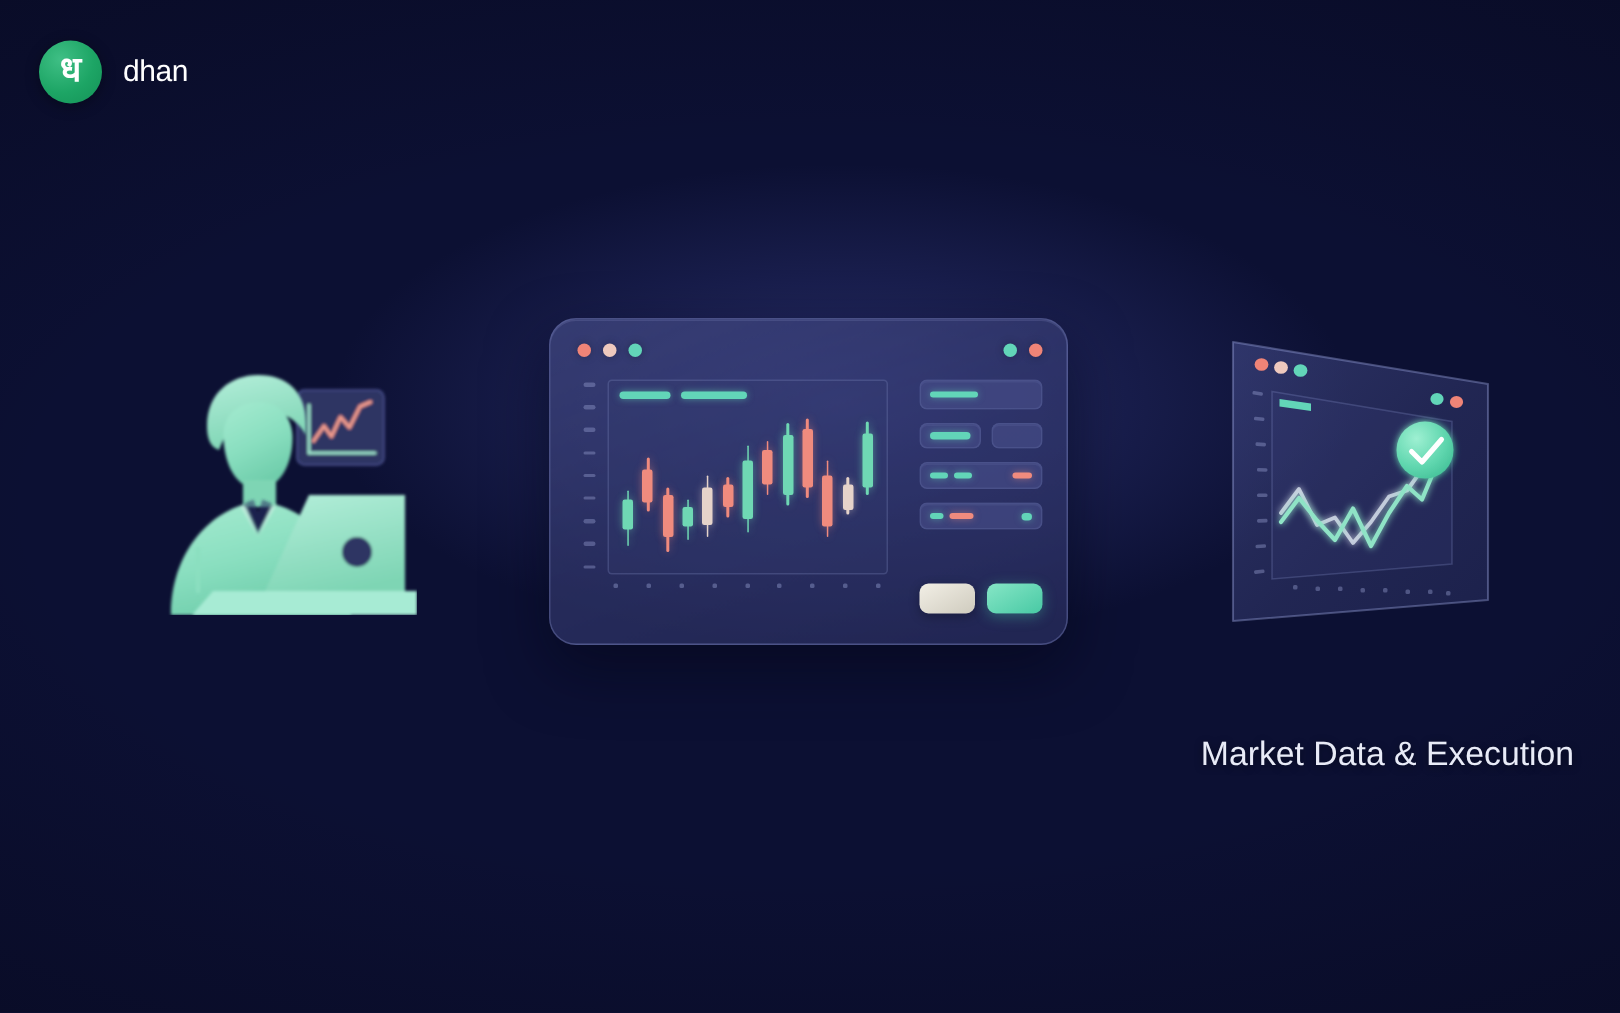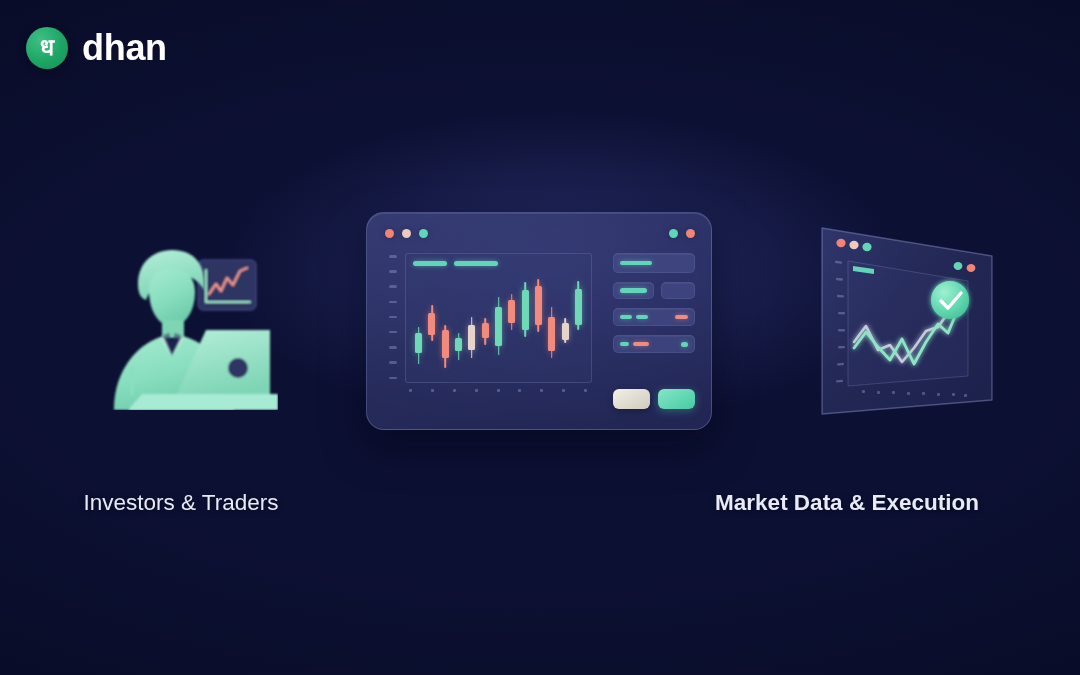--- a/index.html
+++ b/index.html
@@ -57,22 +57,22 @@
   .brand-glyph {
     color: #ffffff;
     font-size: 23px;
     line-height: 1;
     font-family: "DejaVu Sans", sans-serif;
     font-weight: 600;
     margin-top: -2px;
   }
   .brand-word {
     color: #ffffff;
-    font-size: 36px;
-    font-weight: bold;
+    font-size: 20px;
+    font-weight: normal;
     letter-spacing: -0.3px;
   }
 
   
   .panel-label {
     position: absolute;
     color: #e8ebf7;
     font-size: 22.5px;
     text-align: center;
     white-space: nowrap;
@@ -251,21 +251,21 @@
     position: absolute;
     left: 806px;
     top: 214px;
     width: 200px;
     height: 210px;
     z-index: 4;
   }
 
   .label-investors { left: 181px; top: 490px; }
   .label-terminal  { left: 538px; top: 490px; }
-  .label-market    { left: 847px; top: 490px; font-weight: bold; }
+  .label-market    { left: 925px; top: 490px; }
 </style>
 </head>
 <body>
 
 <div id="stage">
 
   <div class="brand">
     <div class="brand-mark">
       <span class="brand-glyph">ध</span>
     </div>
@@ -312,21 +312,20 @@
       </g>
 
       <g filter="url(#soft)">
         <path d="M72 162 L104 92 L168 92 L168 162 Z" fill="url(#mint2)"></path>
         <circle cx="136" cy="130" r="10" fill="#2e3464"></circle>
         <path d="M26 172 L40 156 L176 156 L176 172 Z" fill="#a7ebd4"></path>
         <path d="M30 128 L30 156" stroke="#8adfc0" stroke-width="3" stroke-linecap="round"></path>
       </g>
     </svg>
   </div>
-  <div class="panel-label label-investors">Investors &amp; Traders</div>
 
   <div class="terminal">
 
     <div class="win-dots left">
       <span class="dot red"></span>
       <span class="dot cream"></span>
       <span class="dot teal"></span>
     </div>
     <div class="win-dots right">
       <span class="dot teal"></span>

